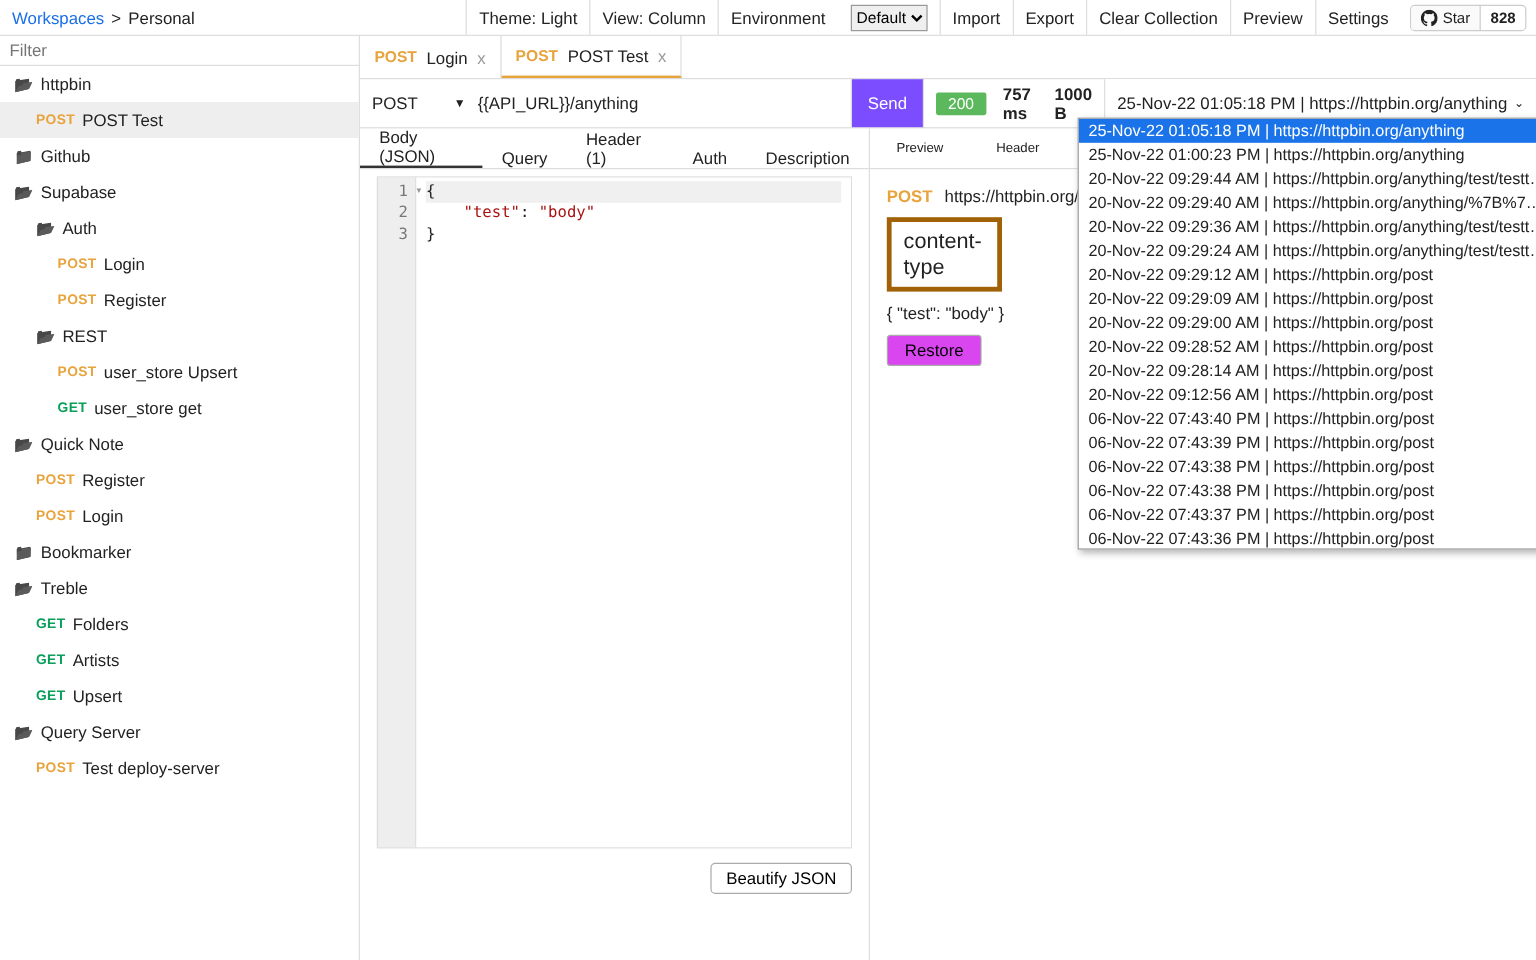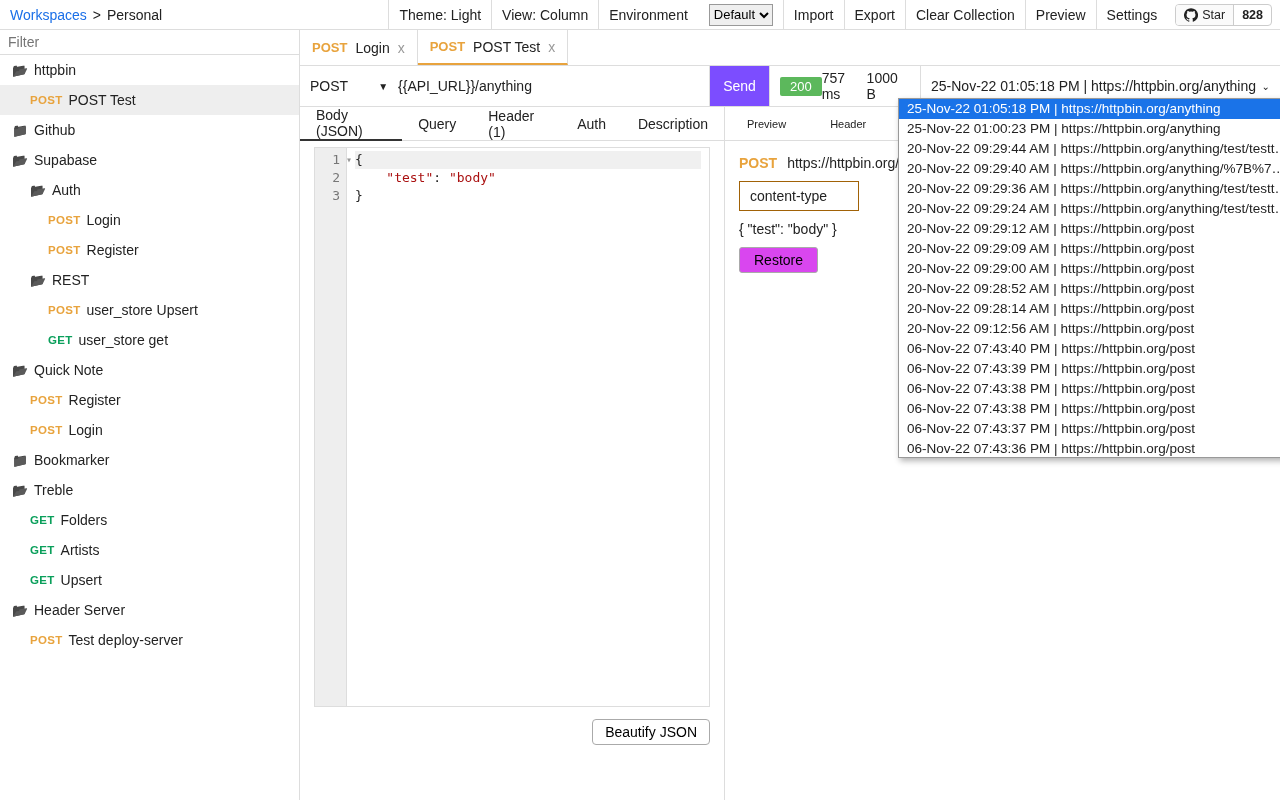--- a/index.html
+++ b/index.html
@@ -169,31 +169,32 @@
     justify-content: center;
     background: var(--purple);
     color: #fff;
     cursor: pointer;
     font-size: 14px;
     border-right: 1px solid var(--border);
   }
   .resp-meta {
     display: flex;
     align-items: center;
+    gap: 14px;
     padding: 4px 10px;
     flex: 0 0 150px;
   }
   .status-pill {
     background: #5cb85c;
     color: #fff;
     font-size: 13px;
     padding: 2px 10px;
     border-radius: 2px;
   }
-  .time, .size { font-size: 14px; }
+  .time, .size { font-size: 14px; font-weight: bold; }
   .history-select {
     flex: 1;
     display: flex;
     align-items: center;
     justify-content: space-between;
     padding: 0 10px;
     border-left: 1px solid var(--border);
     cursor: pointer;
     font-size: 14px;
     background: #fff;
@@ -203,21 +204,21 @@
     display: grid;
     grid-template-columns: 425px 1fr;
     flex: 1;
   }
 
   
   .req-col { border-right: 1px solid var(--border); display: flex; flex-direction: column; }
   .req-col .subnav {
     display: flex;
     height: 34px;
-    align-items: center;
+    align-items: flex-end;
     border-bottom: 1px solid var(--border);
   }
   .req-col .subnav .sn {
     padding: 0 16px;
     display: flex;
     align-items: center;
     cursor: pointer;
     font-size: 14px;
   }
   .req-col .subnav .sn.active { border-bottom: 2px solid #333; }
@@ -303,24 +304,24 @@
     flex-direction: column;
     gap: 10px;
   }
   .resp-col .req-line {
     font-size: 14px;
     display: flex;
     gap: 10px;
   }
   .resp-col .req-line .method { color: var(--orange); font-weight: 600; }
   .resp-col .kv {
-    border: 1px solid #a16207;
+    border: 4px solid #a16207;
     padding: 6px 10px;
-    font-size: 14px;
-    width: 120px;
+    font-size: 18px;
+    width: 96px;
   }
   .resp-col .preview-body { font-size: 14px; }
   .resp-col .restore button {
     border: 1px solid #aaa;
     background: #d946ef;
     padding: 4px 14px;
     border-radius: 3px;
     cursor: pointer;
     font-size: 14px;
   }
@@ -461,21 +462,21 @@
         <div class="tree-row depth1">
           <span class="method GET">GET</span>
           <span> Artists</span>
         </div>
         <div class="tree-row depth1">
           <span class="method GET">GET</span>
           <span> Upsert</span>
         </div>
         <div class="tree-row depth0">
           <span class="folder-icon" style="filter: grayscale(1) brightness(0.4);">📂</span>
-          <span>Header Server</span>
+          <span>Query Server</span>
         </div>
         <div class="tree-row depth1">
           <span class="method POST">POST</span>
           <span> Test deploy-server</span>
         </div>
       </div>
 
   </div>
 
   <div class="pane">

